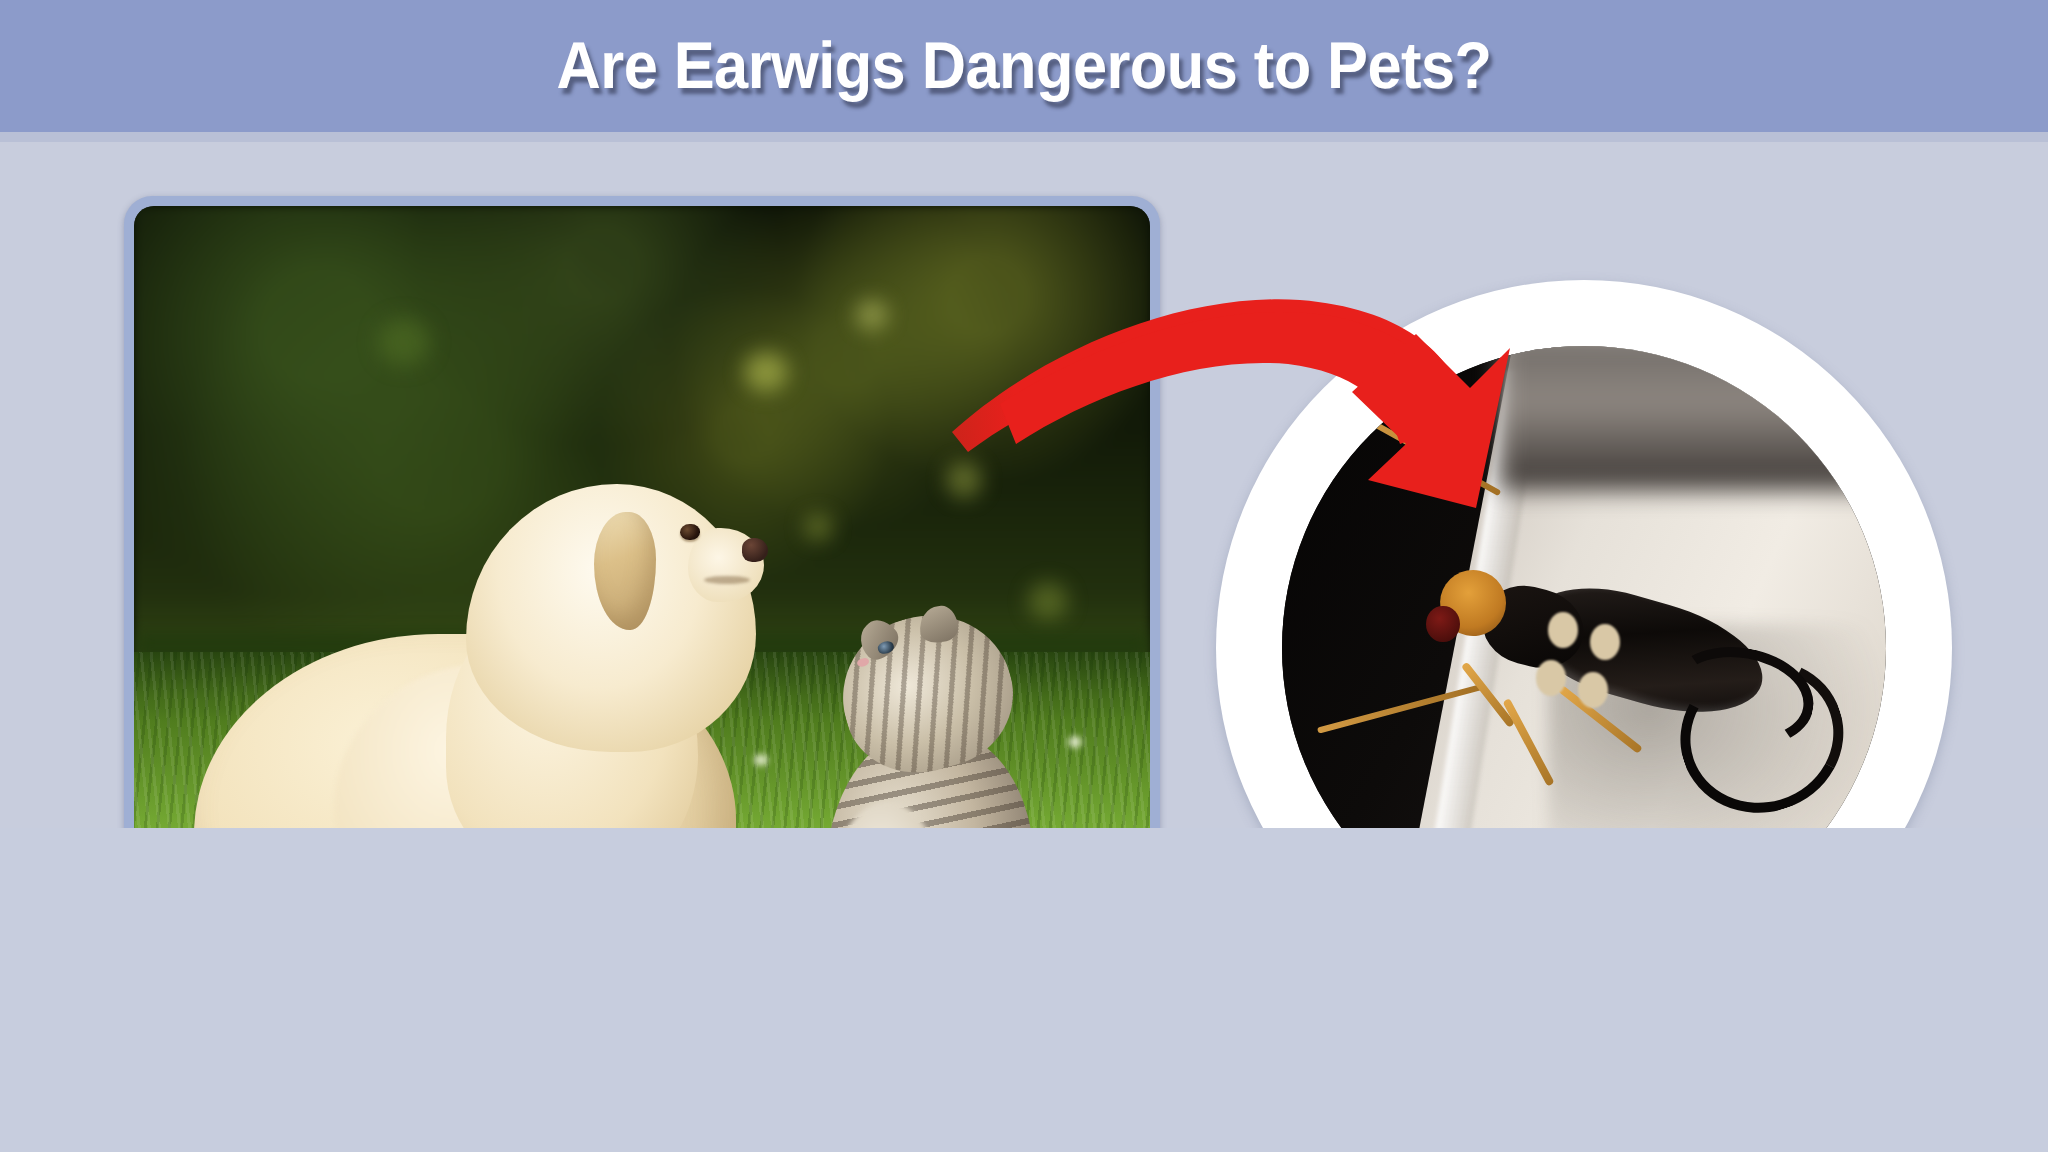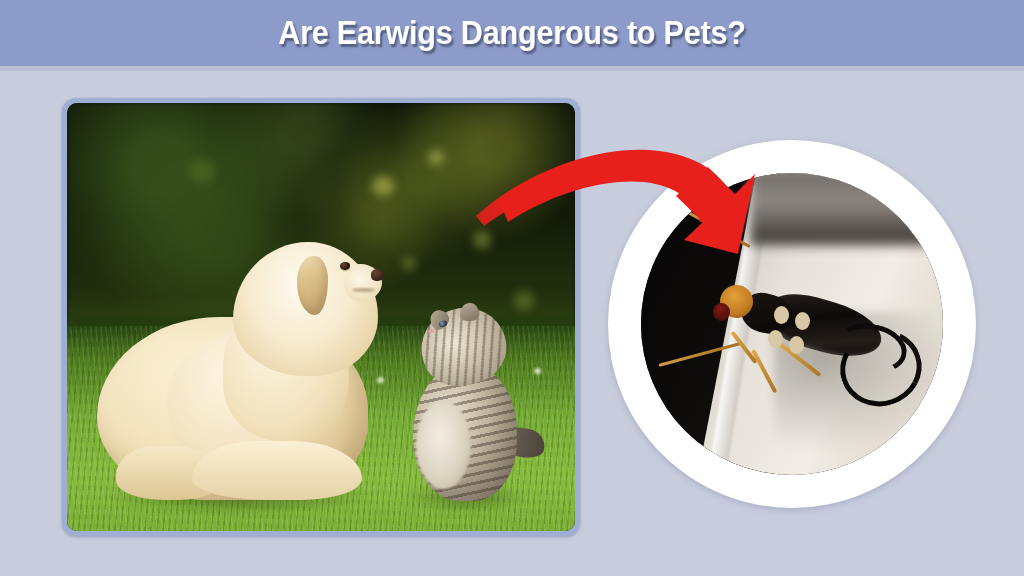--- a/index.html
+++ b/index.html
@@ -9,21 +9,21 @@
   body {
     width: 1024px;
     height: 576px;
     overflow: hidden;
     font-family: "Liberation Sans", sans-serif;
     background: #c7cdde;
   }
   #canvas {
     position: relative;
     width: 1024px;
-    height: 576px;
+    height: 414px;
     background: #c8cddd;
     overflow: hidden;
   }
 
   
   .header-band {
     position: absolute;
     left: 0;
     top: 0;
     width: 1024px;

